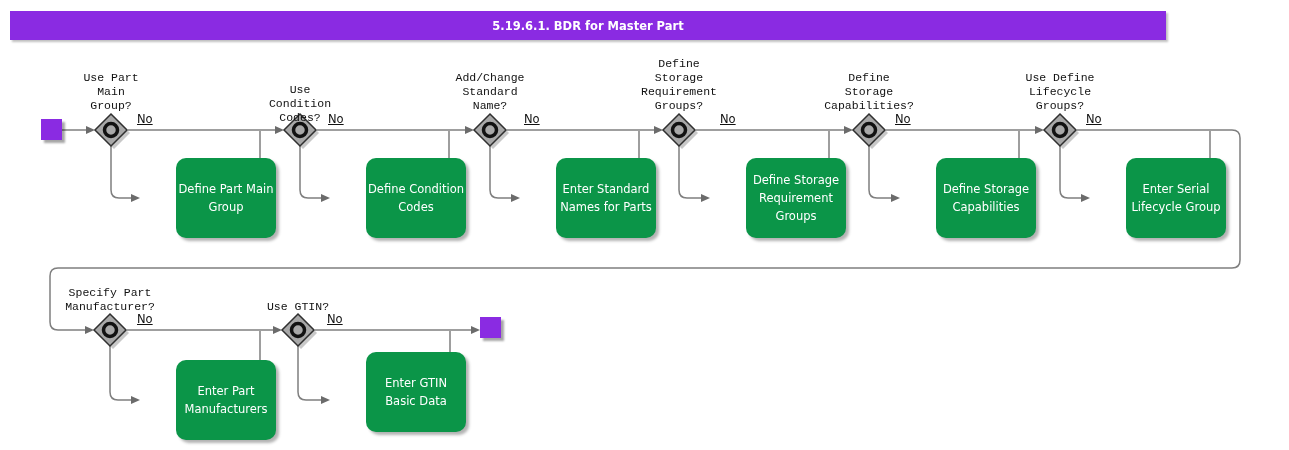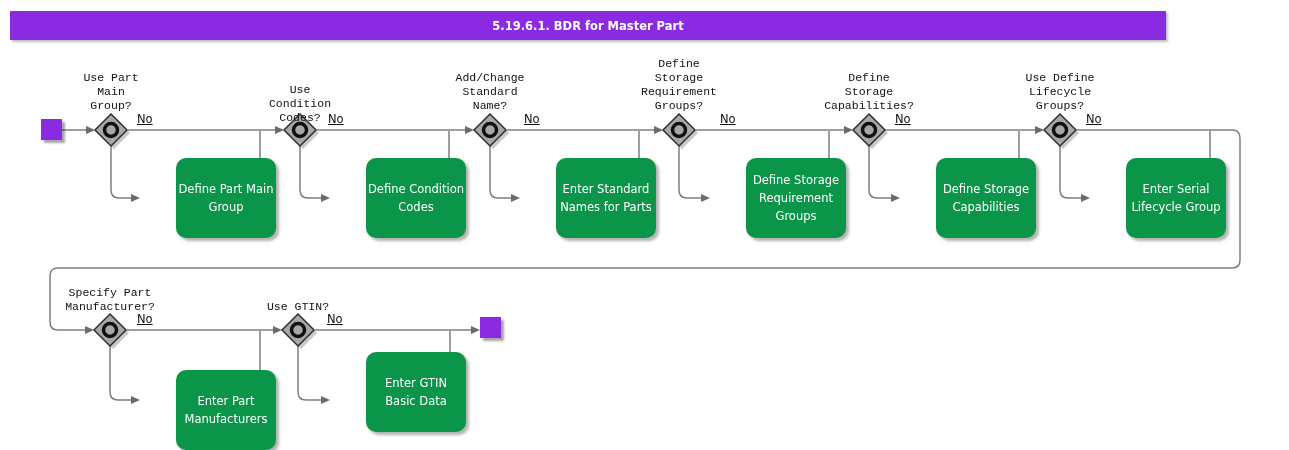--- a/index.html
+++ b/index.html
@@ -178,18 +178,18 @@
 Names for Parts</div>
   <div class="task" style="left:330px;top:158px;">Define Condition
 Codes</div>
   <div class="task" style="left:710px;top:158px;">Define Storage
 Requirement
 Groups</div>
   <div class="task" style="left:900px;top:158px;">Define Storage
 Capabilities</div>
   <div class="task" style="left:1090px;top:158px;">Enter Serial
 Lifecycle Group</div>
-  <div class="task" style="left:140px;top:370px;">Enter Part
+  <div class="task" style="left:140px;top:360px;">Enter Part
 Manufacturers</div>
   <div class="task" style="left:330px;top:352px;">Enter GTIN
 Basic Data</div>
 
 </div>
 
 </body></html>

